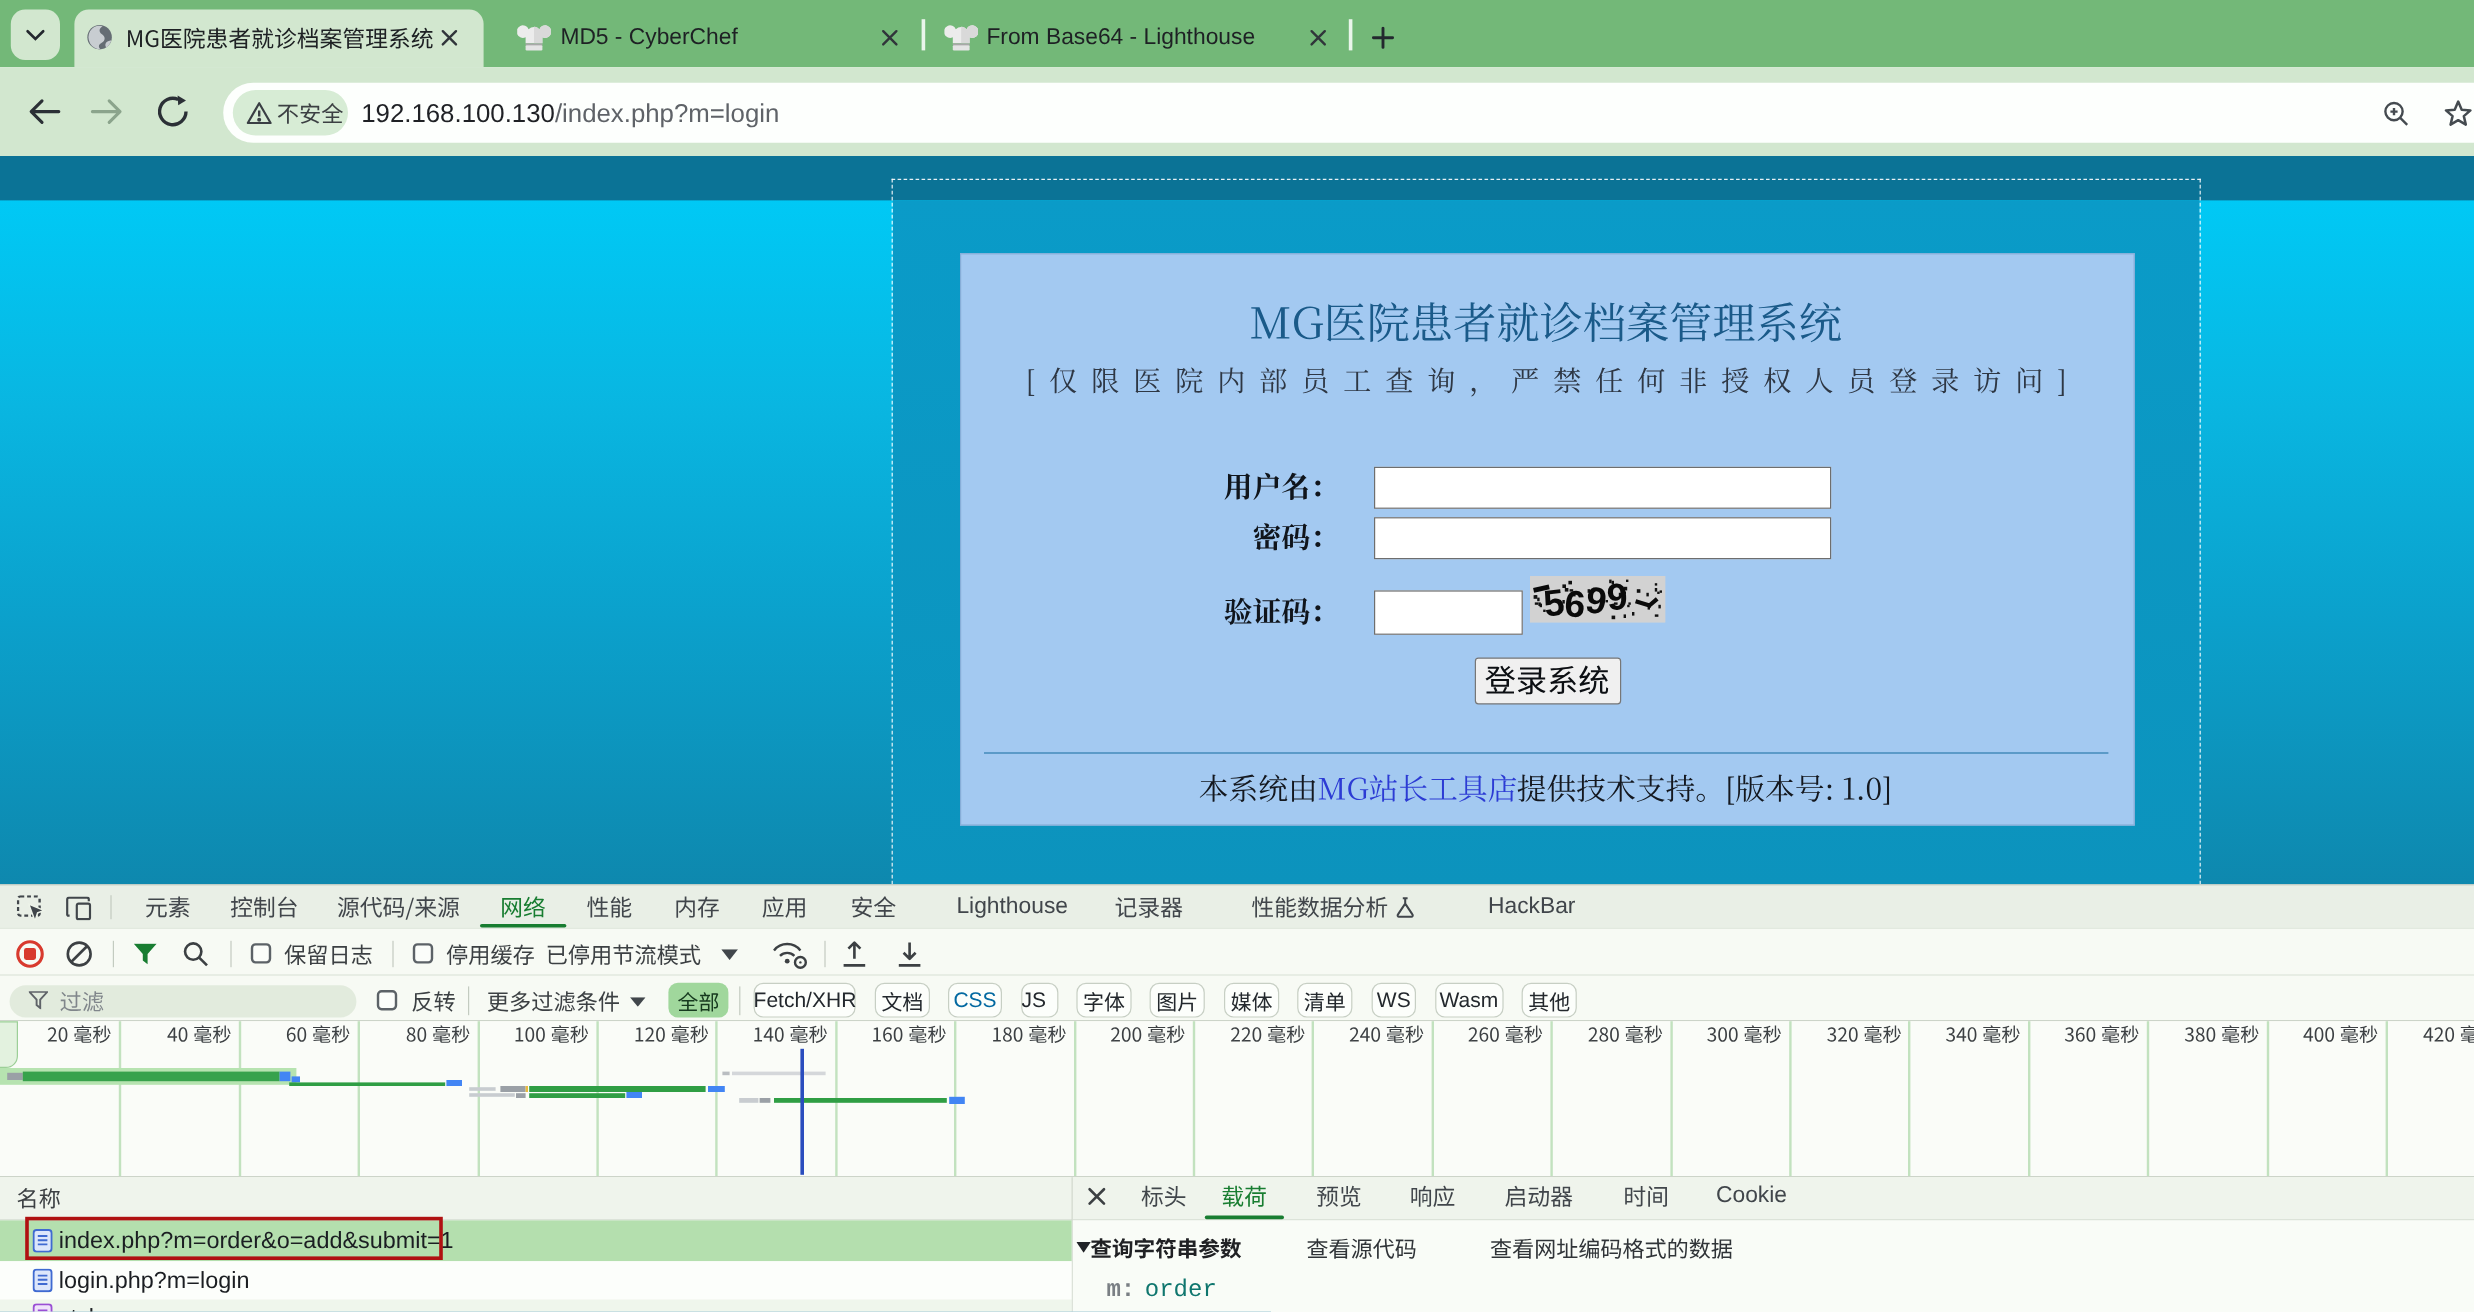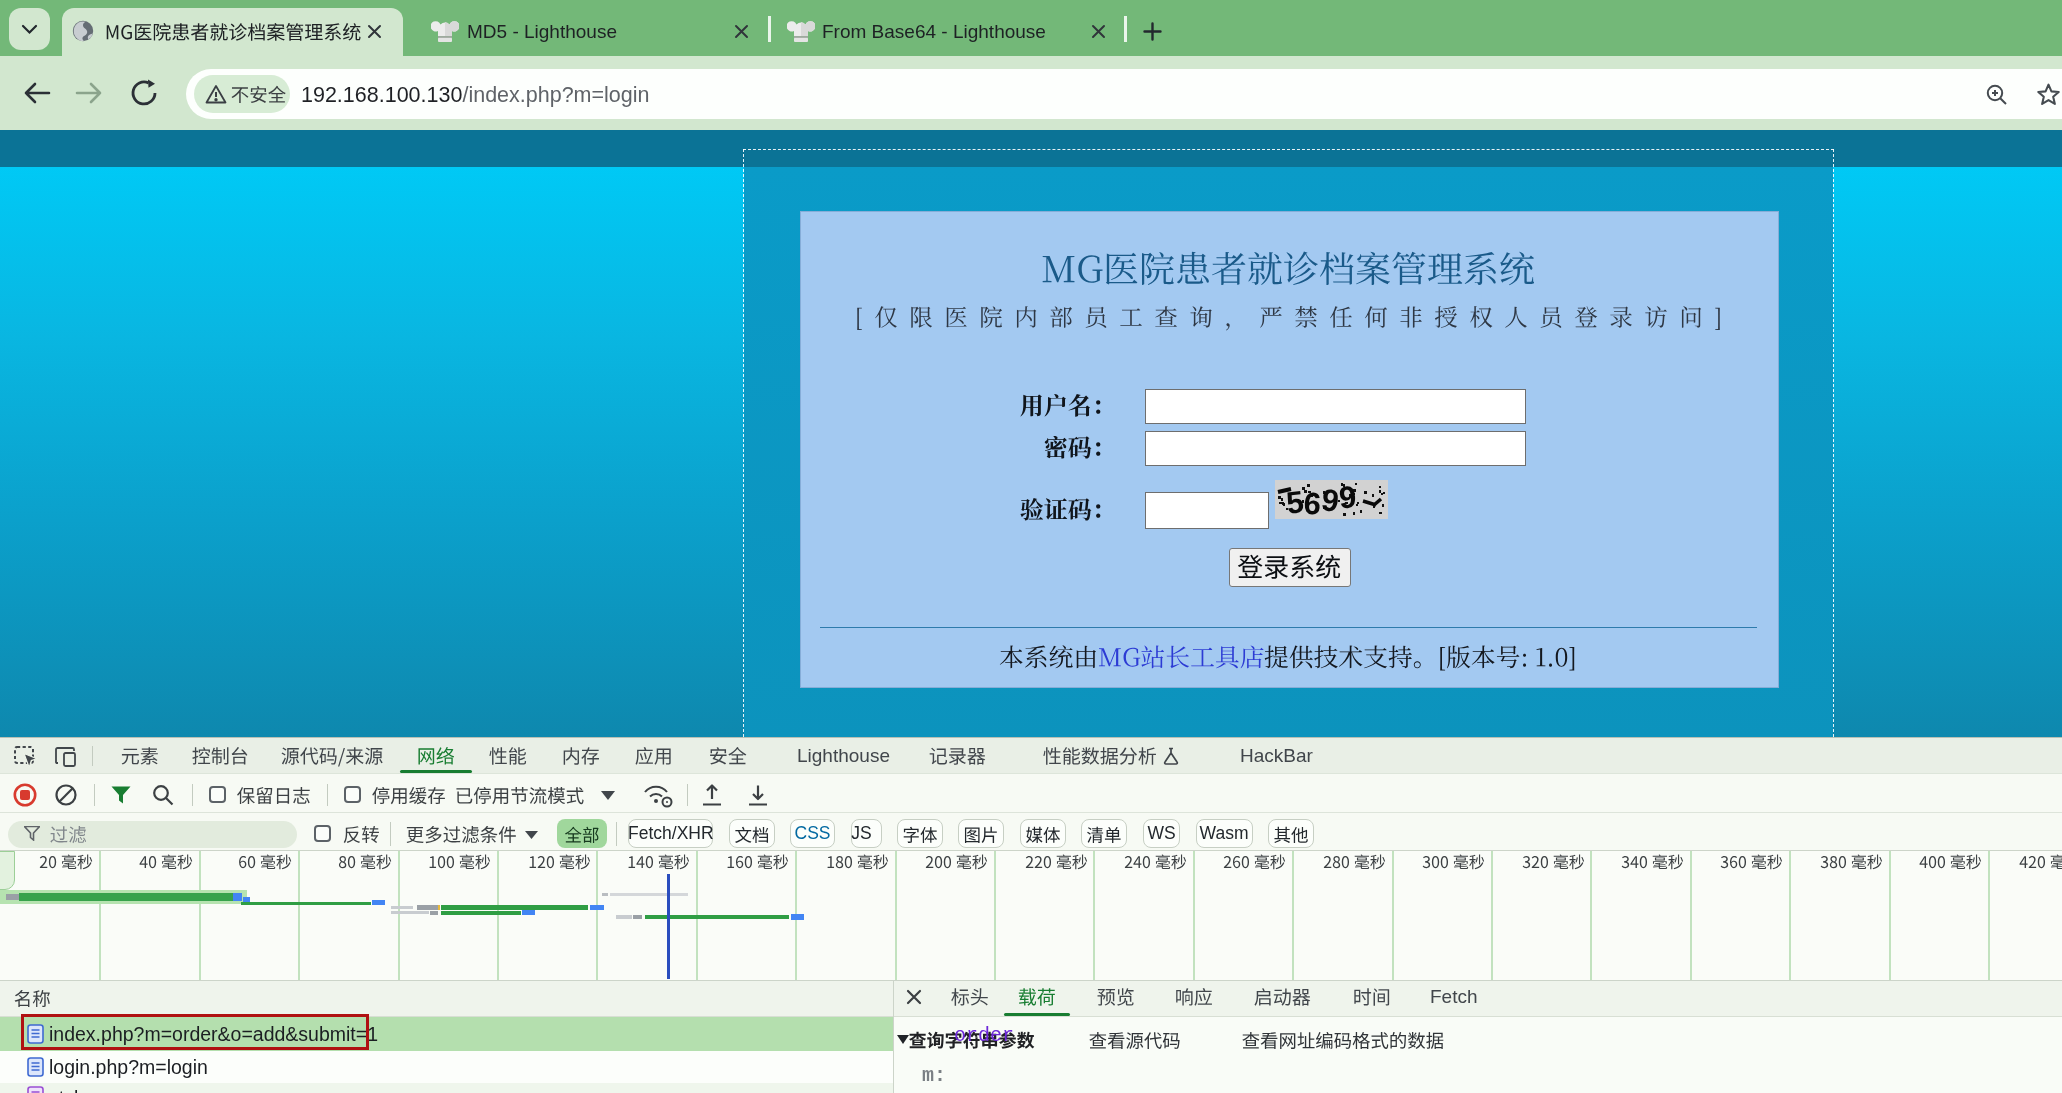--- a/index.html
+++ b/index.html
@@ -31,21 +31,21 @@
     </svg>
     <svg style="position:absolute;left:367px;top:24px" width="15" height="15" viewBox="0 0 15 15" stroke="#30353a" stroke-width="2" stroke-linecap="round">
       <path d="M2 2 L13 13 M13 2 L2 13"></path>
     </svg>
     <svg style="position:absolute;left:431px;top:19px" width="28" height="26" viewBox="0 0 28 26">
       <path d="M7 12 A5.2 5.2 0 1 1 9.5 5.4 A6.4 6.4 0 0 1 18.5 5.4 A5.2 5.2 0 1 1 21 12 L21 17 L7 17 Z" fill="#ececec"></path>
       <path d="M14 3 L14 17 L21 17 L21 12 A5.2 5.2 0 1 0 18.5 5.4 A6.4 6.4 0 0 0 14 3Z" fill="#d9d9d9"></path>
       <rect x="7" y="18.5" width="14" height="4.5" rx="1" fill="#e4e4e4"></rect>
       <rect x="7" y="17.2" width="14" height="1.6" fill="#a8a8a8"></rect>
     </svg>
-    <div style="position:absolute;left:467px;top:21px;font:19px 'Liberation Sans',sans-serif;color:#1e2124">MD5 - Lighthouse</div>
+    <div style="position:absolute;left:467px;top:21px;font:19px 'Liberation Sans',sans-serif;color:#1e2124">MD5 - CyberChef</div>
     <svg style="position:absolute;left:734px;top:24px" width="15" height="15" viewBox="0 0 15 15" stroke="#30353a" stroke-width="2" stroke-linecap="round">
       <path d="M2 2 L13 13 M13 2 L2 13"></path>
     </svg>
     <div style="position:absolute;left:768px;top:16px;width:2.5px;height:26px;background:rgba(255,255,255,.85)"></div>
     <svg style="position:absolute;left:787px;top:19px" width="28" height="26" viewBox="0 0 28 26">
       <path d="M7 12 A5.2 5.2 0 1 1 9.5 5.4 A6.4 6.4 0 0 1 18.5 5.4 A5.2 5.2 0 1 1 21 12 L21 17 L7 17 Z" fill="#ececec"></path>
       <path d="M14 3 L14 17 L21 17 L21 12 A5.2 5.2 0 1 0 18.5 5.4 A6.4 6.4 0 0 0 14 3Z" fill="#d9d9d9"></path>
       <rect x="7" y="18.5" width="14" height="4.5" rx="1" fill="#e4e4e4"></rect>
       <rect x="7" y="17.2" width="14" height="1.6" fill="#a8a8a8"></rect>
     </svg>
@@ -813,21 +813,21 @@
       <use href="#gem" x="1000"></use>
       <use href="#gc4" x="2000"></use>
     </g>
   </svg>
 <svg style="position:absolute;left:1349.2px;top:984.2px;overflow:visible" width="45.6" height="25.7">
     <g fill="#41464b" transform="translate(3.80,20.14) scale(0.019000,-0.019000)">
       <use href="#gen" x="0"></use>
       <use href="#geo" x="1000"></use>
     </g>
   </svg>
-<div style="position:absolute;left:1430px;top:986px;font:19px 'Liberation Sans',sans-serif;color:#41464b">Fetch</div>
+<div style="position:absolute;left:1430px;top:986px;font:19px 'Liberation Sans',sans-serif;color:#41464b">Cookie</div>
 <svg style="position:absolute;left:897px;top:1035px" width="12" height="9" viewBox="0 0 12 9">
     <path d="M0 0 L12 0 L6 9Z" fill="#202327"></path>
   </svg>
 <svg style="position:absolute;left:905.4px;top:1027.8px;overflow:visible" width="133.2" height="24.3">
     <g fill="#202124" transform="translate(3.60,19.08) scale(0.018000,-0.018000)">
       <use href="#gep" x="0"></use>
       <use href="#geq" x="1000"></use>
       <use href="#ger" x="2000"></use>
       <use href="#ges" x="3000"></use>
       <use href="#get" x="4000"></use>
@@ -853,21 +853,21 @@
       <use href="#gez" x="4000"></use>
       <use href="#gcs" x="5000"></use>
       <use href="#ge0" x="6000"></use>
       <use href="#gdj" x="7000"></use>
       <use href="#ge1" x="8000"></use>
       <use href="#gc5" x="9000"></use>
       <use href="#gc6" x="10000"></use>
     </g>
   </svg>
 <div style="position:absolute;left:922px;top:1064px;font:bold 20px 'Liberation Mono',monospace;color:#7a7f84">m:</div>
-<div style="position:absolute;left:954px;top:1024px;font:20px 'Liberation Mono',monospace;color:#6d28d9">order</div>
+<div style="position:absolute;left:954px;top:1064px;font:20px 'Liberation Mono',monospace;color:#0f766e">order</div>
 <svg width="0" height="0" style="position:absolute">
     <defs>
       <path id="ga" d="M101 0H184V406C184 469 178 558 172 622H176L235 455L374 74H436L574 455L633 622H637C632 558 625 469 625 406V0H711V733H600L460 341C443 291 428 239 409 188H405C387 239 371 291 352 341L212 733H101Z"></path>
       <path id="gb" d="M389 -13C487 -13 568 23 615 72V380H374V303H530V111C501 84 450 68 398 68C241 68 153 184 153 369C153 552 249 665 397 665C470 665 518 634 555 596L605 656C563 700 496 746 394 746C200 746 58 603 58 366C58 128 196 -13 389 -13Z"></path>
       <path id="gc" d="M931 786H94V-41H954V30H169V714H931ZM379 693C348 611 291 533 225 483C243 473 274 455 288 443C316 467 343 497 369 531H526V405V388H225V321H516C494 242 427 160 229 102C245 88 266 62 275 45C447 101 530 175 569 253C659 187 763 98 814 41L865 92C805 155 685 250 591 315L593 321H910V388H601V405V531H864V596H412C426 621 439 648 450 675Z"></path>
       <path id="gd" d="M465 537V471H868V537ZM388 357V289H528C514 134 474 35 301 -19C317 -33 337 -61 345 -79C535 -13 584 106 600 289H706V26C706 -47 722 -68 792 -68C806 -68 867 -68 882 -68C943 -68 961 -34 967 96C947 101 918 112 903 125C901 14 896 -2 874 -2C861 -2 813 -2 803 -2C781 -2 777 2 777 27V289H955V357ZM586 826C606 793 627 750 640 716H384V539H455V650H877V539H949V716H700L719 723C707 757 679 809 654 848ZM79 799V-78H147V731H279C258 664 228 576 199 505C271 425 290 356 290 301C290 270 284 242 268 231C260 226 249 223 237 222C221 221 202 222 179 223C190 204 197 175 198 157C220 156 245 156 265 159C286 161 303 167 317 177C345 198 357 240 357 294C357 357 340 429 267 513C301 593 338 691 367 773L318 802L307 799Z"></path>
       <path id="ge" d="M282 178V32C282 -44 311 -64 421 -64C444 -64 602 -64 626 -64C715 -64 737 -35 748 87C727 91 696 102 680 114C675 16 667 2 620 2C584 2 452 2 427 2C369 2 359 7 359 32V178ZM730 167C790 107 852 23 878 -32L947 3C920 59 854 140 794 198ZM177 186C150 123 105 45 49 -2L115 -41C171 11 213 91 243 158ZM233 706H462V615H233ZM541 706H770V615H541ZM120 498V285H462V225L438 235L393 189C463 160 548 111 588 72L635 123C602 153 543 188 485 215H541V285H885V498H541V558H849V764H541V840H462V764H158V558H462V498ZM197 441H462V342H197ZM541 441H804V342H541Z"></path>
       <path id="gf" d="M837 806C802 760 764 715 722 673V714H473V840H399V714H142V648H399V519H54V451H446C319 369 178 302 32 252C47 236 70 205 80 189C142 213 204 239 264 269V-80H339V-47H746V-76H823V346H408C463 379 517 414 569 451H946V519H657C748 595 831 679 901 771ZM473 519V648H697C650 602 599 559 544 519ZM339 123H746V18H339ZM339 183V282H746V183Z"></path>
       <path id="gg" d="M174 508H399V388H174ZM721 432V52C721 -11 728 -27 744 -40C760 -52 785 -56 806 -56C819 -56 856 -56 870 -56C889 -56 913 -54 927 -46C943 -40 953 -27 960 -7C965 13 969 66 971 111C951 117 926 130 912 143C911 92 910 51 907 34C904 18 900 9 893 6C887 2 874 1 863 1C850 1 829 1 820 1C810 1 802 3 795 6C790 10 788 23 788 44V432ZM142 274C123 191 92 108 50 52C65 44 92 25 104 15C145 76 183 170 205 260ZM366 261C398 206 427 131 438 82L495 109C484 157 453 230 420 285ZM768 764C809 719 852 655 869 614L923 648C904 688 860 750 819 793ZM108 570V327H258V2C258 -8 255 -11 245 -11C235 -12 202 -12 165 -11C175 -29 185 -55 188 -74C240 -74 274 -73 297 -63C320 -52 326 -33 326 0V327H469V570ZM222 826C238 793 256 752 267 717H54V650H511V717H345C333 753 311 803 291 842ZM659 838C659 758 659 670 654 581H520V512H649C632 300 582 90 437 -36C456 -47 480 -66 492 -81C645 58 699 285 719 512H954V581H724C729 670 730 757 731 838Z"></path>
       <path id="gh" d="M131 774C184 730 249 668 278 628L330 682C299 723 232 781 179 822ZM662 559C607 491 505 423 418 384C436 370 455 349 466 333C557 379 659 454 723 533ZM756 421C687 323 560 234 434 185C452 170 472 147 483 129C613 187 742 283 818 393ZM861 276C778 129 606 32 394 -15C411 -33 429 -61 438 -80C661 -22 836 85 929 249ZM46 526V454H198V107C198 54 161 15 142 -1C155 -12 179 -37 188 -52C204 -32 231 -12 407 114C400 129 389 158 384 178L271 101V526ZM639 842C583 717 469 597 330 522C346 509 370 483 381 468C492 533 585 620 653 722C728 625 834 530 926 477C938 496 963 524 981 538C877 588 759 686 690 782L709 821Z"></path>

